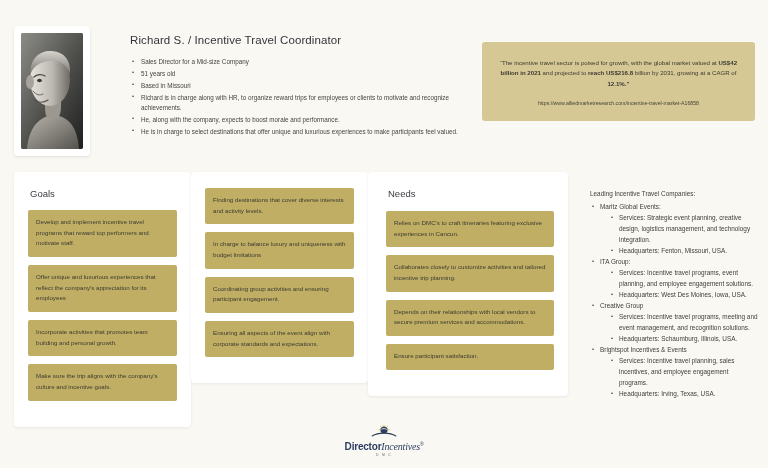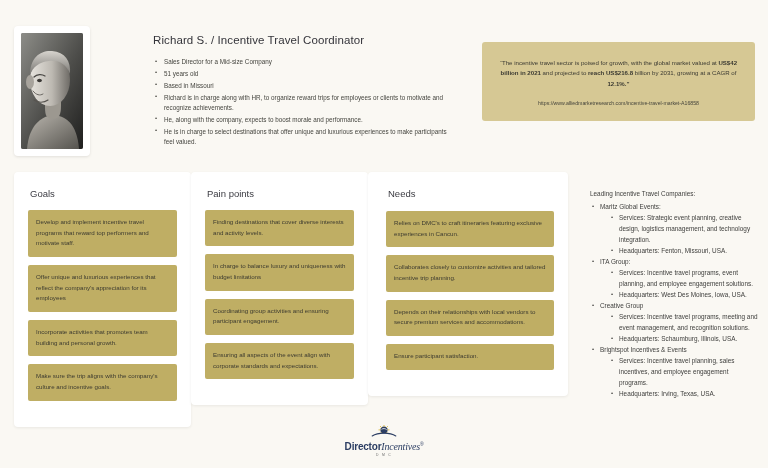--- a/index.html
+++ b/index.html
@@ -14,21 +14,20 @@
     color: #3a3a38;
     overflow: hidden;
     position: relative;
   }
 
   
   .top-section {
     display: flex;
     align-items: flex-start;
     padding: 26px 0 0 0;
-    gap: 23px;
   }
 
   .profile-card {
     background: #ffffff;
     border-radius: 4px;
     margin-left: 14px;
     padding: 7px;
     width: 62px;
     box-shadow: 0 1px 3px rgba(0,0,0,0.10);
     flex: 0 0 auto;
@@ -304,21 +303,20 @@
     <h2 class="col-head">Goals</h2>
     <div>
         <div class="chip">Develop and implement incentive travel programs that reward top performers and motivate staff.</div>
         <div class="chip">Offer unique and luxurious experiences that reflect the company's appreciation for its employees</div>
         <div class="chip">Incorporate activities that promotes team building and personal growth.</div>
         <div class="chip">Make sure the trip aligns with the company's culture and incentive goals.</div>
       </div>
   </div>
 
   <div class="col-card col-pain">
-    <h2 class="col-head">Pain points</h2>
     <div>
         <div class="chip">Finding destinations that cover diverse interests and activity levels.</div>
         <div class="chip">In charge to balance luxury and uniqueness with budget limitations</div>
         <div class="chip">Coordinating group activities and ensuring participant engagement.</div>
         <div class="chip">Ensuring all aspects of the event align with corporate standards and expectations.</div>
       </div>
   </div>
 
   <div class="col-card col-needs">
     <h2 class="col-head">Needs</h2>

